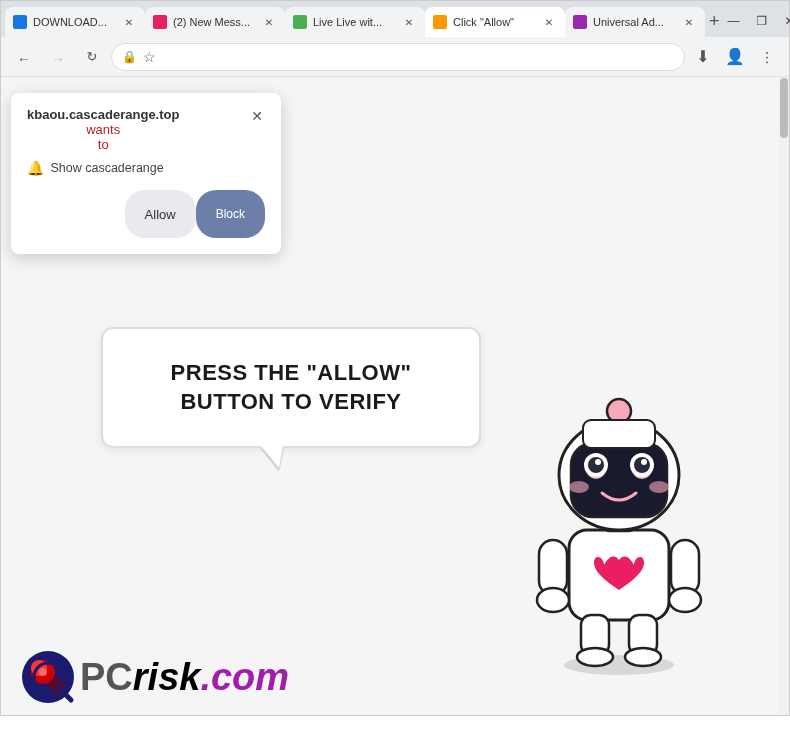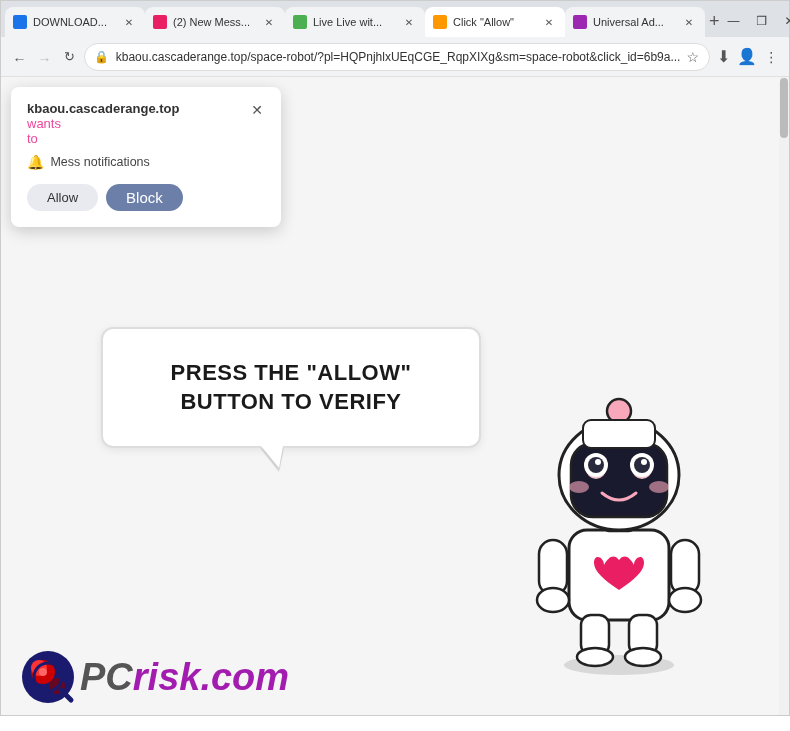--- a/index.html
+++ b/index.html
@@ -169,21 +169,21 @@
     .page-content {
       flex: 1;
       background: #f5f5f5;
       position: relative;
       overflow: hidden;
     }
 
     
     .notification-popup {
       position: absolute;
-      top: 10px;
+      top: 16px;
       left: 10px;
       width: 270px;
       background: #fff;
       border-radius: 8px;
       box-shadow: 0 4px 16px rgba(0,0,0,0.18);
       padding: 14px 16px 16px;
       z-index: 100;
     }
 
     .popup-header {
@@ -194,21 +194,22 @@
     }
 
     .popup-site {
       font-size: 13px;
       font-weight: bold;
       color: #333;
     }
 
     .popup-wants {
       font-size: 13px;
-      color: #ec4899;
+      color: #b91c1c;
+      text-align: center;
     }
 
     .popup-close {
       font-size: 14px;
       color: #555;
       cursor: pointer;
       line-height: 1;
       padding: 2px;
     }
 
@@ -221,41 +222,40 @@
       color: #444;
     }
 
     .bell-icon {
       font-size: 14px;
       color: #555;
     }
 
     .popup-buttons {
       display: flex;
-      justify-content: flex-start;
-      gap: 8px;
+      justify-content: flex-end;
     }
 
     .btn-allow {
       padding: 5px 20px;
       background: #e8eaf0;
       border: none;
       border-radius: 20px;
       font-size: 13px;
       color: #333;
       cursor: pointer;
       font-weight: 500;
     }
 
     .btn-block {
-      padding: 5px 20px;
+      padding: 17px 20px;
       background: #6b7fa8;
       border: none;
       border-radius: 20px;
-      font-size: 15px;
+      font-size: 12px;
       color: #fff;
       cursor: pointer;
       font-weight: 500;
     }
 
     
     .speech-bubble {
       position: absolute;
       top: 250px;
       left: 100px;
@@ -397,21 +397,20 @@
     </div>
     <div class="nav-btn disabled">
       <span>→</span>
     </div>
     <div class="nav-btn">
       <span class="reload-icon">↻</span>
     </div>
 
     <div class="address-bar">
       <span style="color:#555;font-size:12px;">🔒</span>
-      <span class="address-text">kbaou.cascaderange.top/space-robot/?pl=HQPnjhlxUEqCGE_RqpXIXg&amp;sm=space-robot&amp;click_id=6b9a...</span>
       <span style="color:#555;font-size:14px;">☆</span>
     </div>
 
     <div class="download-btn">
       <span style="font-size:16px;">⬇</span>
     </div>
     <div class="profile-btn">
       <span style="font-size:16px;">👤</span>
     </div>
     <div class="menu-btn">
@@ -426,21 +425,21 @@
         <div>
           <div class="popup-site">kbaou.cascaderange.top</div>
           <div class="popup-wants">wants</div>
           <div class="popup-wants">to</div>
         </div>
         <div class="popup-close">✕</div>
       </div>
 
       <div class="popup-notification-row">
         <span class="bell-icon">🔔</span>
-        <span>Mess notifications</span>
+        <span>Show cascaderange</span>
       </div>
 
       <div class="popup-buttons">
         <button class="btn-allow">Allow</button>
         <button class="btn-block">Block</button>
       </div>
     </div>
 
     <div class="speech-bubble">
       <div class="bubble-text">
@@ -509,21 +508,21 @@
         <circle cx="22" cy="22" r="12" fill="#cc0000"></circle>
         <circle cx="18" cy="18" r="8" fill="#ff3333"></circle>
         <circle cx="22" cy="22" r="4" fill="#ff6666"></circle>
         <circle cx="36" cy="36" r="8" fill="#880000" opacity="0.7"></circle>
 
         <line x1="40" y1="40" x2="50" y2="50" stroke="#1a1a6e" stroke-width="5" stroke-linecap="round"></line>
         <circle cx="27" cy="27" r="14" fill="none" stroke="#1a1a6e" stroke-width="3"></circle>
       </svg>
 
       <div>
-        <span style="font-size:38px;font-weight:bold;font-style:italic;color:#555;">PC</span><span style="font-size:38px;font-weight:bold;font-style:italic;color:#a21caf;">risk</span><span style="font-size:38px;font-weight:bold;font-style:italic;color:#a21caf;">.com</span>
+        <span style="font-size:38px;font-weight:bold;color:#555;">PC</span><span style="font-size:38px;font-weight:bold;font-style:italic;color:#000000;">risk</span><span style="font-size:38px;font-weight:bold;font-style:italic;color:#a21caf;">.com</span>
       </div>
     </div>
 
     <div class="scrollbar">
       <div class="scrollbar-thumb"></div>
     </div>
 
   </div>
 </div>
 

